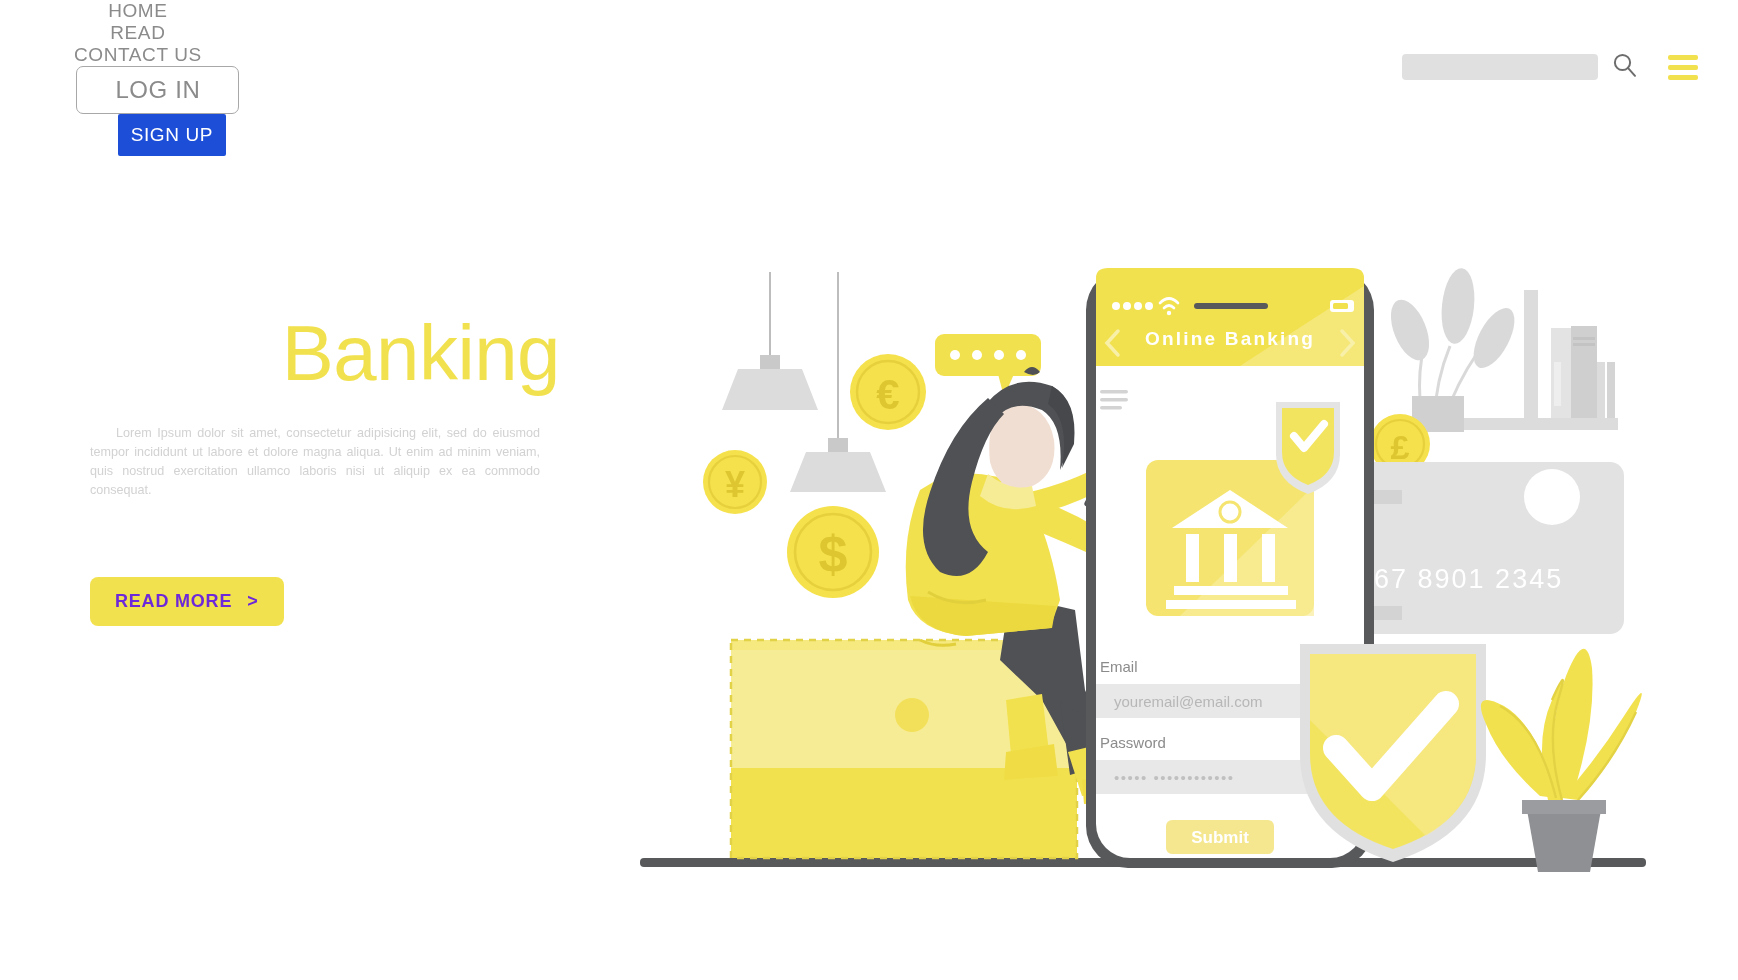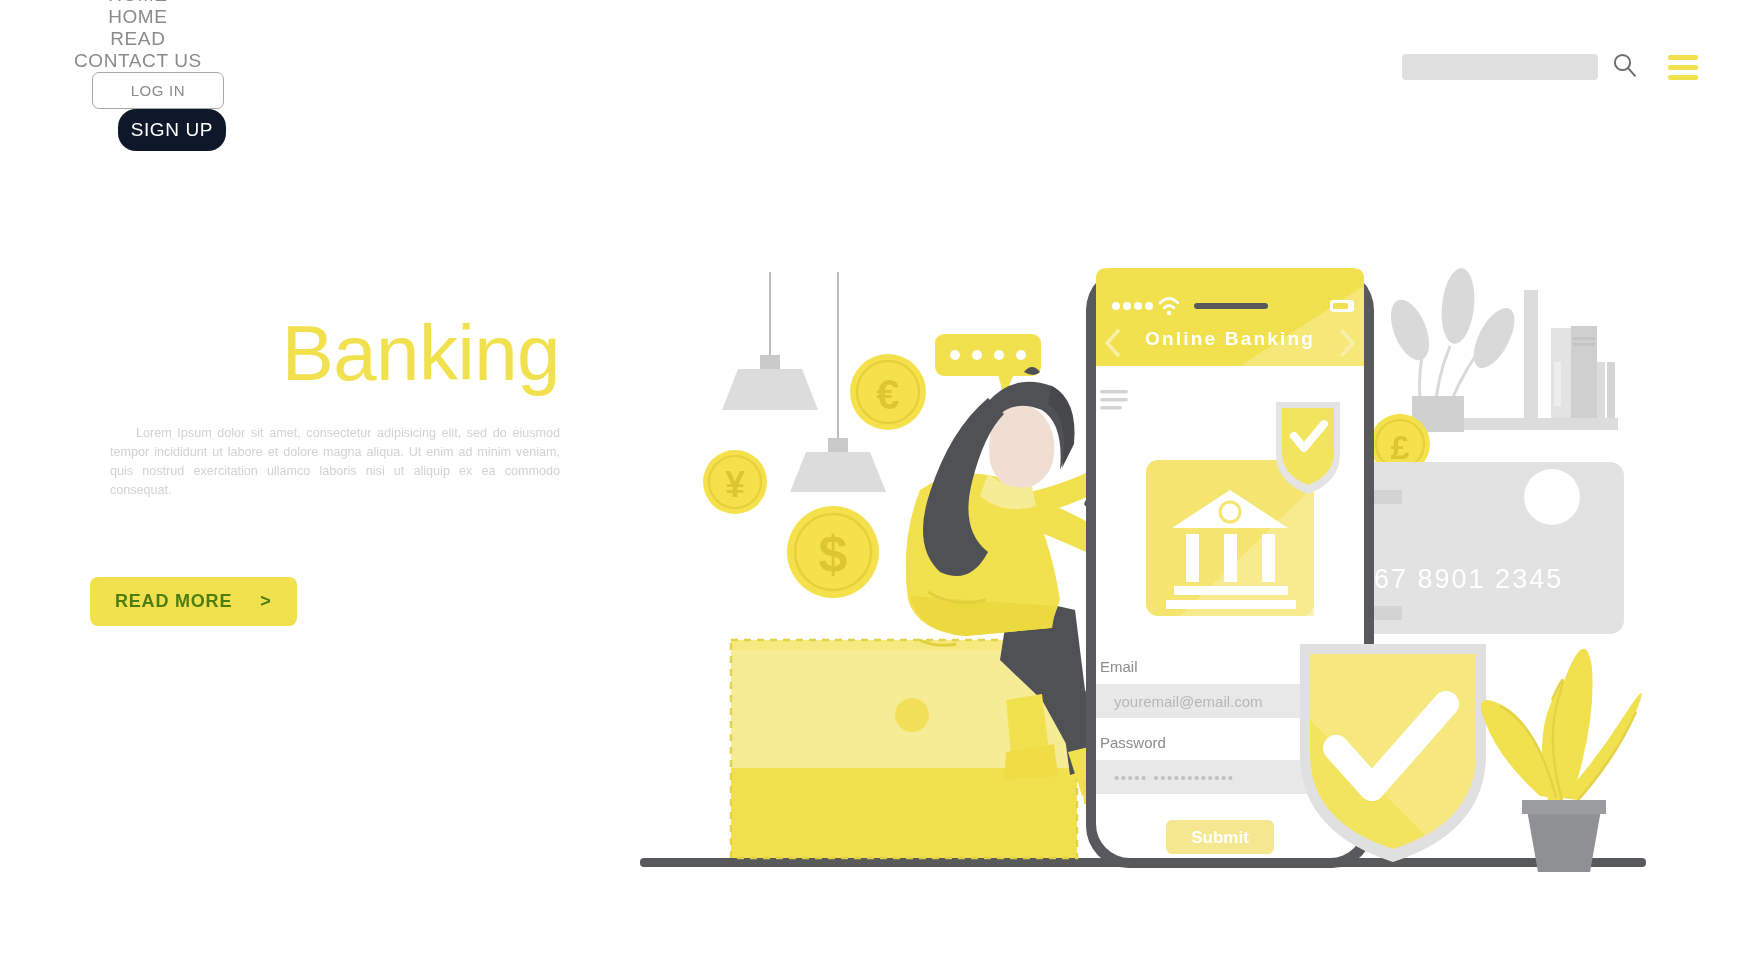--- a/index.html
+++ b/index.html
@@ -16,26 +16,26 @@
     display: flex; align-items: center;
   }
   .nav-links { display: flex; align-items: center; margin-left: 74px; flex-direction: column; }
   .nav-link {
     color: #8b8b8b; font-size: 19px; letter-spacing: 0.6px;
     margin-right: 68px; white-space: nowrap; cursor: pointer;
   }
   .nav-link:last-of-type { }
   .btn-login {
     border: 1.4px solid #a8a8a8; border-radius: 7px;
-    color: #8b8b8b; font-size: 15px; letter-spacing: 0.6px;
+    color: #8b8b8b; font-size: 24px; letter-spacing: 0.6px;
     padding: 9px 38px; background: #fff; cursor: pointer;
     margin-right: 28px; white-space: nowrap;
   }
   .btn-signup {
-    background: #0f172a; border: none; border-radius: 18px;
+    background: #1d4ed8; border: none; border-radius: 2px;
     color: #ffffff; font-size: 19px; letter-spacing: 0.6px;
     padding: 10px 13px; cursor: pointer; white-space: nowrap;
   }
   .nav-right {
     margin-left: auto; display: flex; align-items: center; margin-right: 40px;
   }
   .search-box {
     width: 196px; height: 26px; background: #e0e0e0;
     border: none; border-radius: 4px; outline: none;
     font-family: "Liberation Sans", sans-serif; font-size: 13px;
@@ -56,27 +56,26 @@
   }
   .h-banking {
     font-size: 78px; line-height: 1.0; color: #f2e14f;
     font-weight: 400; text-align: right; letter-spacing: -0.5px;
     margin-top: -4px;
   }
   .hero-para {
     margin-top: 32px; color: #d2d2d2; font-size: 12.6px;
     line-height: 1.52; text-align: justify; text-indent: 26px;
     width: 450px;
-    margin-left: 20px;
   }
   .read-more {
     margin-top: 76px; display: inline-flex; align-items: center;
     background: #f2e14f; border: none; border-radius: 8px;
-    color: #4d7c0f; font-size: 18px; font-weight: 700; letter-spacing: 0.8px;
-    padding: 14px 25px; cursor: pointer; gap: 28px;
+    color: #6d28d9; font-size: 18px; font-weight: 700; letter-spacing: 0.8px;
+    padding: 14px 25px; cursor: pointer; gap: 15px;
   }
 
   
   .illo { position: absolute; left: 0; top: 0; width: 1738px; height: 980px; pointer-events: none; }
   .illo-hit { position: absolute; }
 </style>
 </head>
 <body>
 
 <div class="nav">

